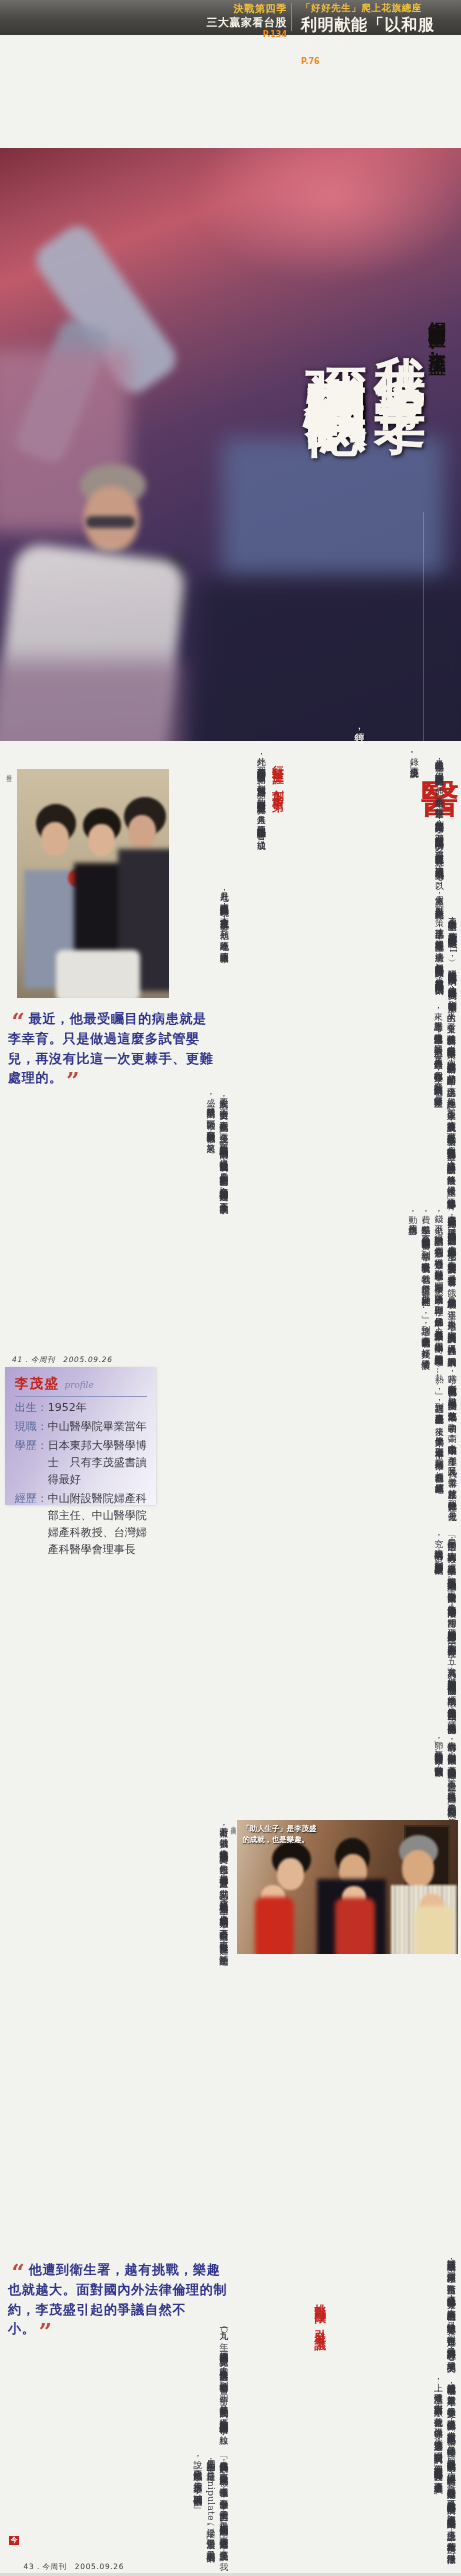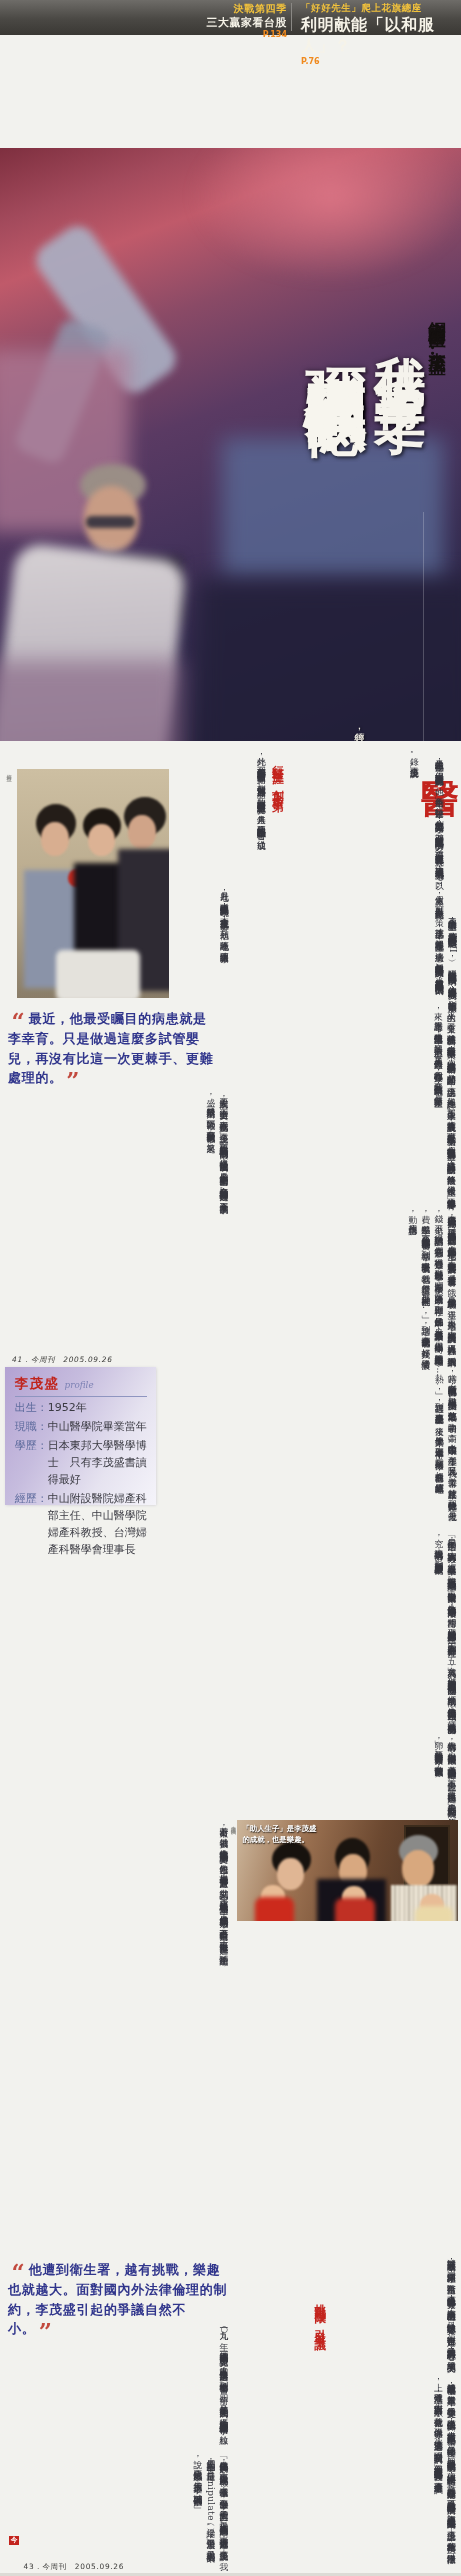--- a/index.html
+++ b/index.html
@@ -48,21 +48,21 @@
   .pf-name{font-size:13.5px;font-weight:bold;color:#c0241c;letter-spacing:1.3px;}
   .pf-tag{font-style:italic;font-size:8.8px;color:#7d82b4;margin-left:5.4px;font-family:"DejaVu Serif",serif;}
   .pf-rows{position:absolute;left:9.4px;top:32px;width:133px;font-family:"DejaVu Sans",sans-serif;}
   .pf-row{display:flex;font-size:11px;line-height:1.55;margin-bottom:2px;}
   .plabel{color:#5c6a9c;flex:0 0 17.5px;white-space:nowrap;}
   .plabel::after{content:"：";}
   .pvalue{color:#3a3a42;flex:1;}
   
   .photo{position:absolute;overflow:hidden;}
   .p1{left:17px;top:769px;width:152px;height:229px;background:linear-gradient(#cdbfa2,#b6a78a 60%,#8a7d68);}
-  .p2{left:237px;top:1820px;width:221px;height:101px;
+  .p2{left:237px;top:1820px;width:221px;height:134px;
       background:linear-gradient(105deg,#cdb79c 0%,#9a7050 30%,#6b4830 60%,#3e2a1e 100%);}
   .p3{left:5.4px;top:1969px;width:453px;height:276px;
       background:linear-gradient(115deg,#b09a78 0%,#96805e 25%,#7a6448 55%,#5a4834 80%,#443626 100%);}
   .pcap{position:absolute;font-family:"DejaVu Sans",sans-serif;font-weight:bold;font-size:7.4px;line-height:1.45;
         color:#fff;text-shadow:0.7px 0.7px 1.3px rgba(0,0,0,.85);}
   .endmark{position:absolute;width:9.4px;height:9.4px;background:#c3241d;color:#fff;font-size:6.7px;line-height:9.4px;
         text-align:center;font-weight:bold;}
   .botband{left:0;top:2573px;width:462px;height:3.4px;background:#dcdbd5;}
 </style>
 </head>

